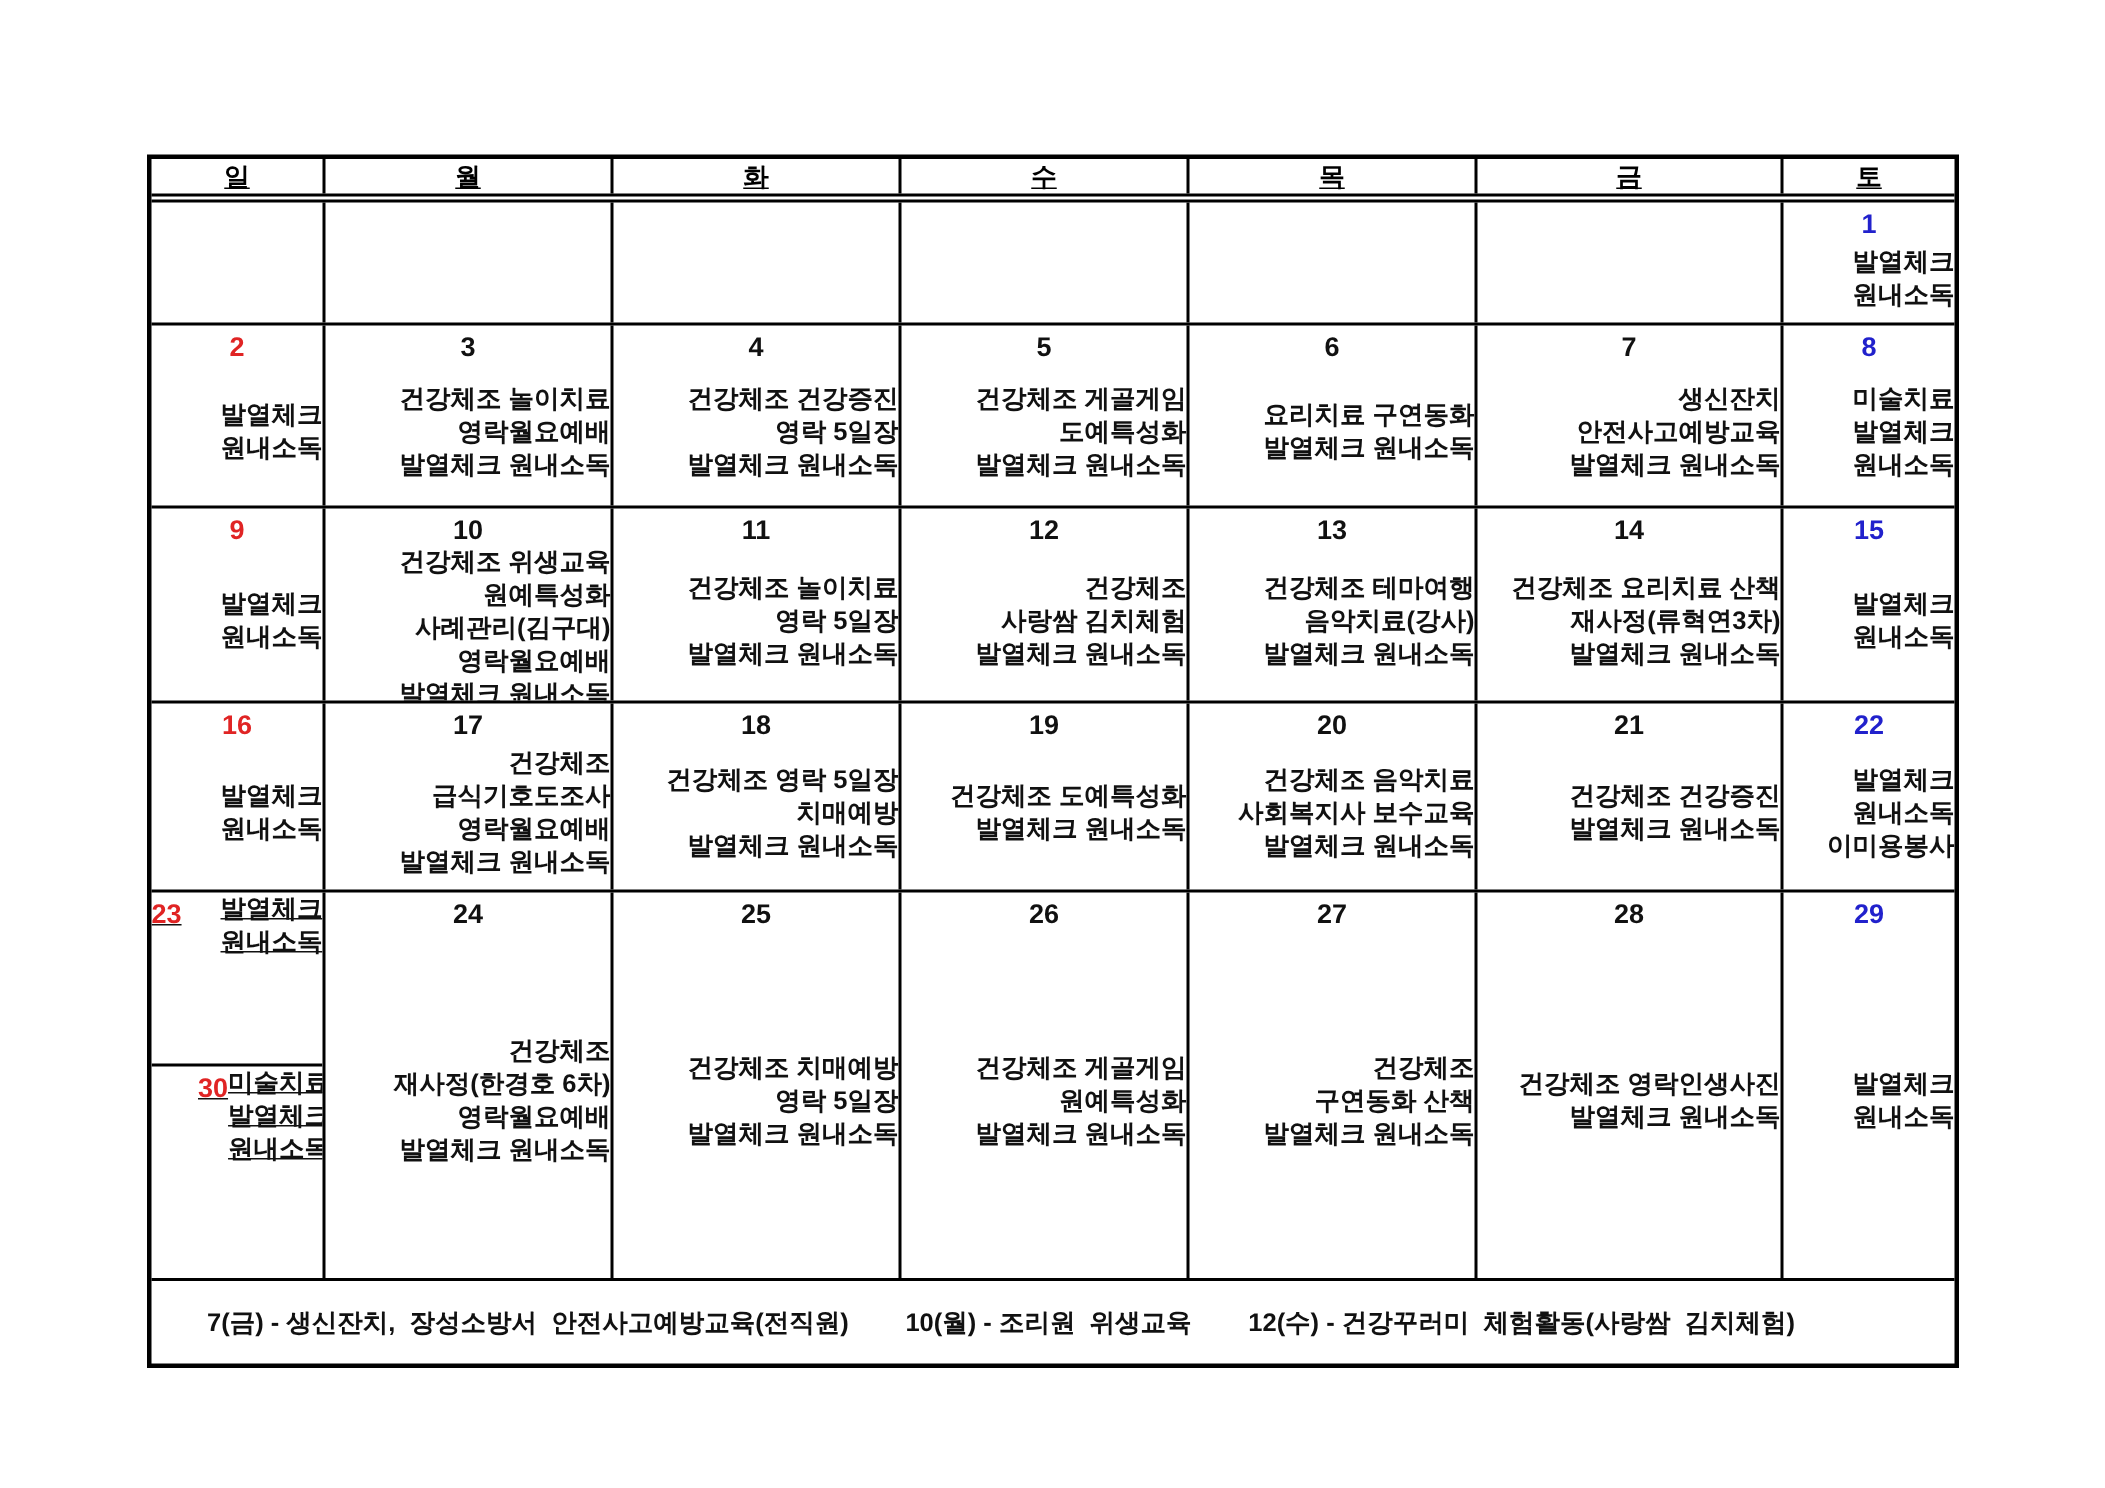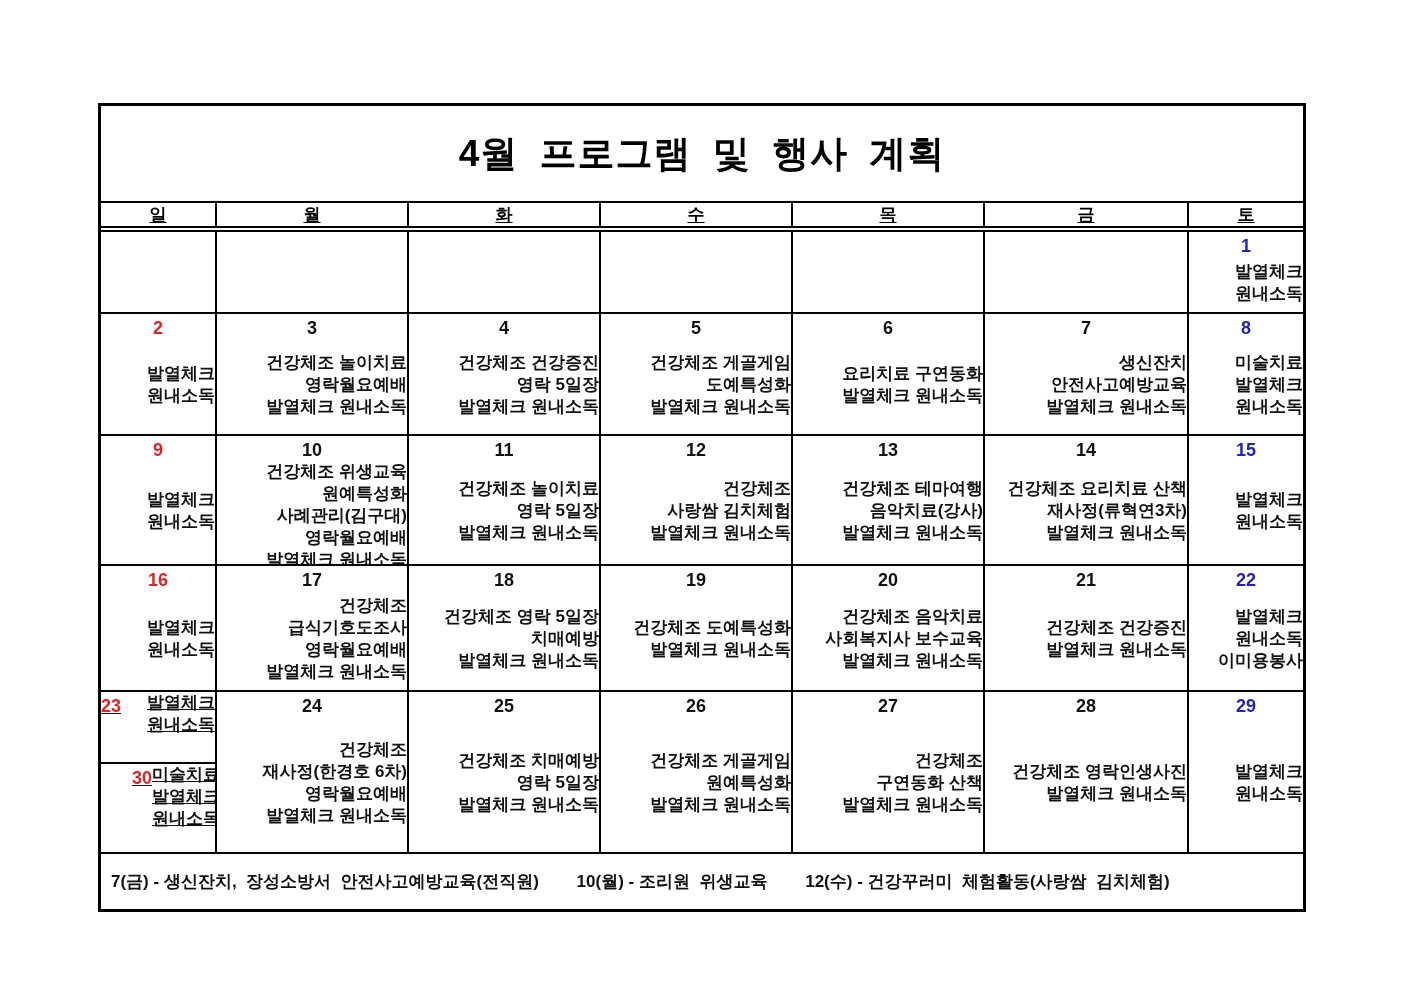--- a/index.html
+++ b/index.html
@@ -59,30 +59,27 @@
   .footer-row{
     height:57px;flex:0 0 auto;border-top:2px solid #000;
   }
   .footer-label{
     display:flex;align-items:center;justify-content:center;font-size:18px;color:#111;
   }
   .footer-content{
     display:flex;flex-direction:column;justify-content:center;
     padding-left:10px;font-size:17px;line-height:25px;color:#111;
   }
-  .footer-line{white-space:pre-wrap;}
+  .footer-line{white-space:pre-wrap;margin-left:27px;}
 </style>
 </head>
 <body>
 
 <div class="sheet">
 
-  <div class="title-band">
-    <div class="title">4월 프로그램 및 행사 계획</div>
-  </div>
 
   <div class="grid-row header-row">
     <div class="col c0">
         <span class="dayname">일</span>
       </div>
     <div class="col c1">
         <span class="dayname">월</span>
       </div>
     <div class="col c2">
         <span class="dayname">화</span>

